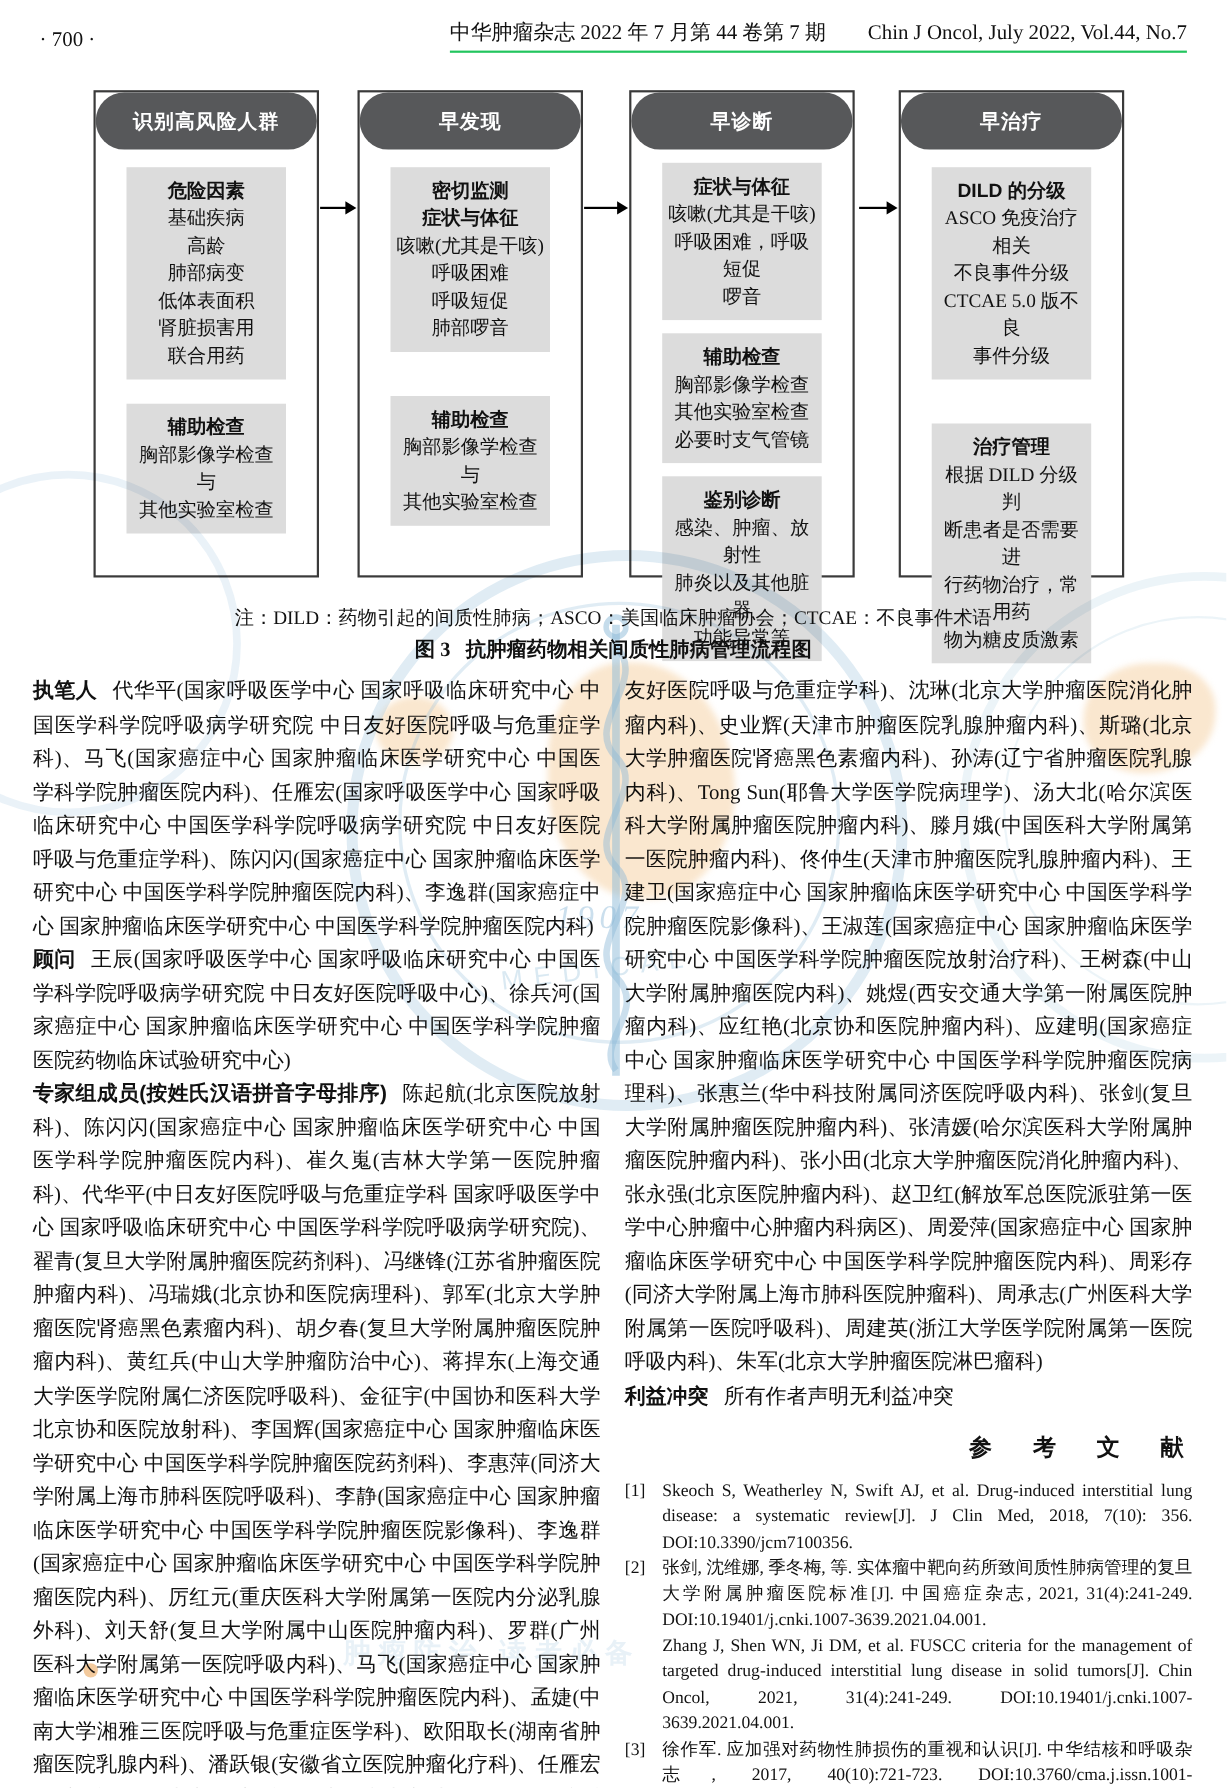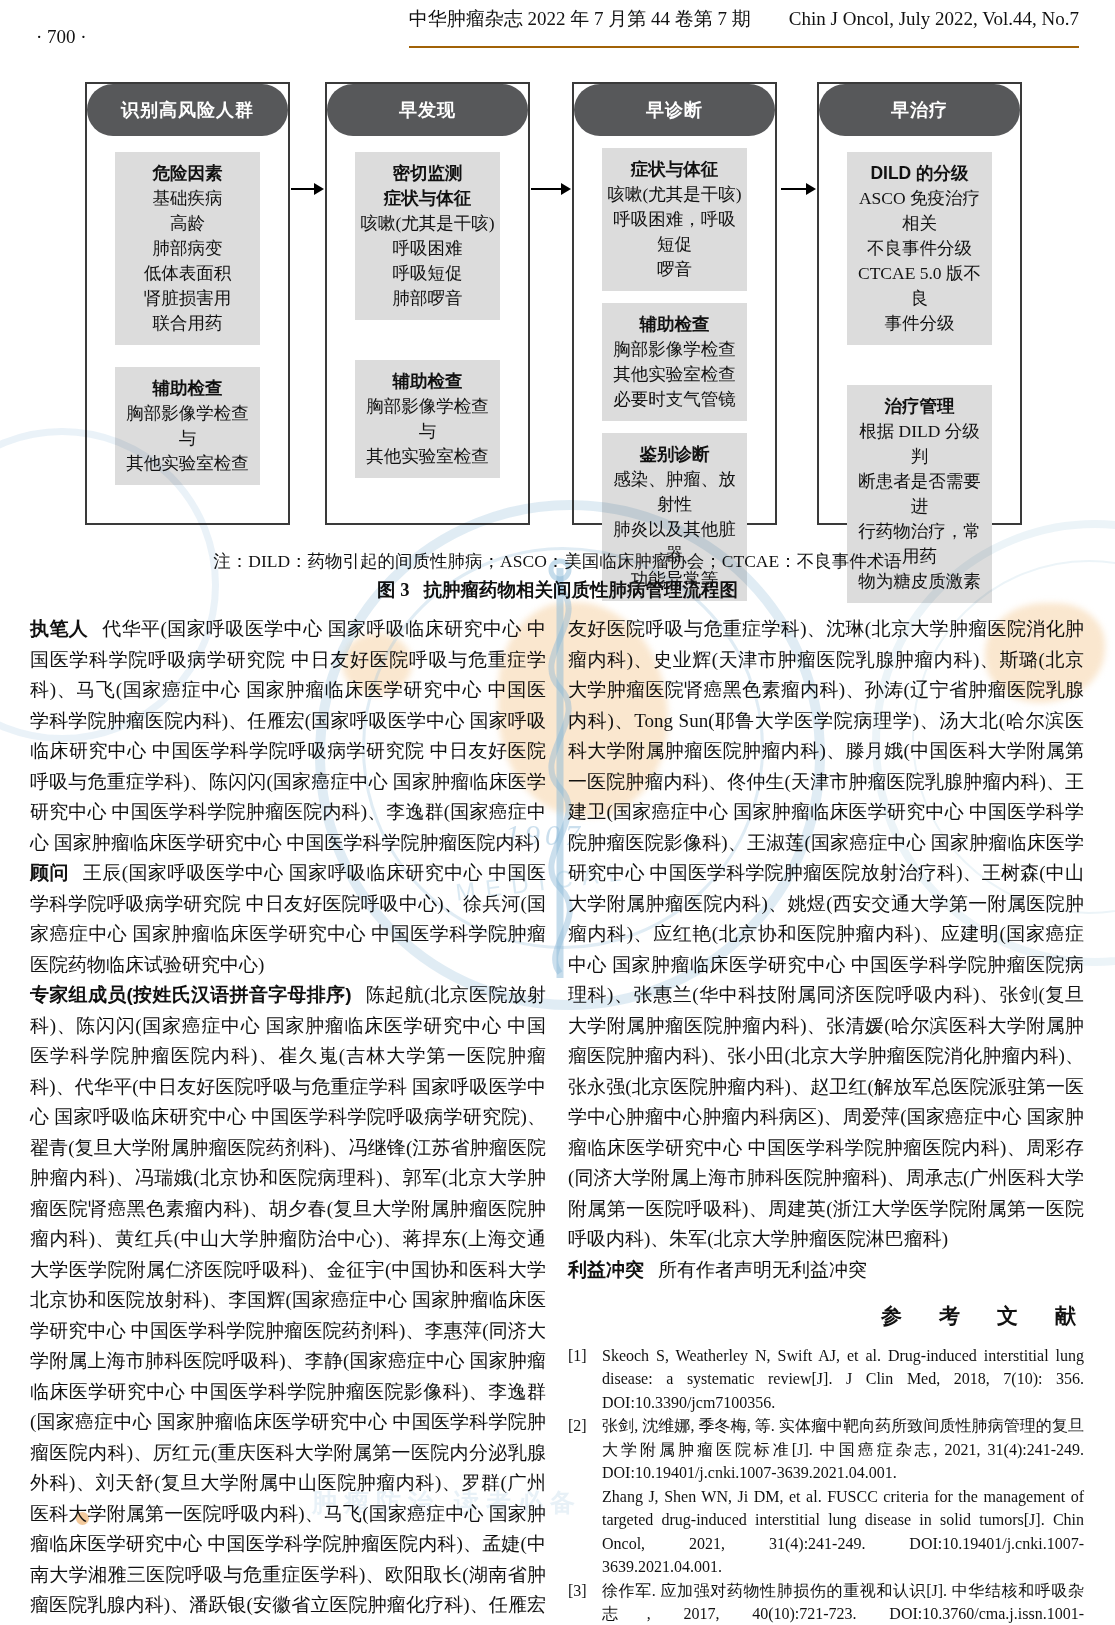--- a/index.html
+++ b/index.html
@@ -14,22 +14,22 @@
   
   .runhead{
     position:absolute;left:36px;right:36px;top:16px;height:32px;
     display:flex;align-items:flex-end;
     font-size:19px;
   }
   .pageno{white-space:nowrap;}
   .journal-line{
     margin-left:auto;
     white-space:nowrap;
-    border-bottom:2px solid #a16207;
-    padding-bottom:14px;
+    border-bottom:2px solid #22c55e;
+    padding-bottom:4px;
   }
   
   .flowchart{position:absolute;left:0;top:82px;width:1115px;height:447px;}
   .fc-col{
     position:absolute;top:0;height:443px;width:205px;
     background:#ffffff;border:2px solid #3a3a3a;
     box-sizing:border-box;
   }
   .fc-col1{left:85px;}  .fc-col2{left:325px;}
   .fc-col3{left:572px;} .fc-col4{left:817px;}

